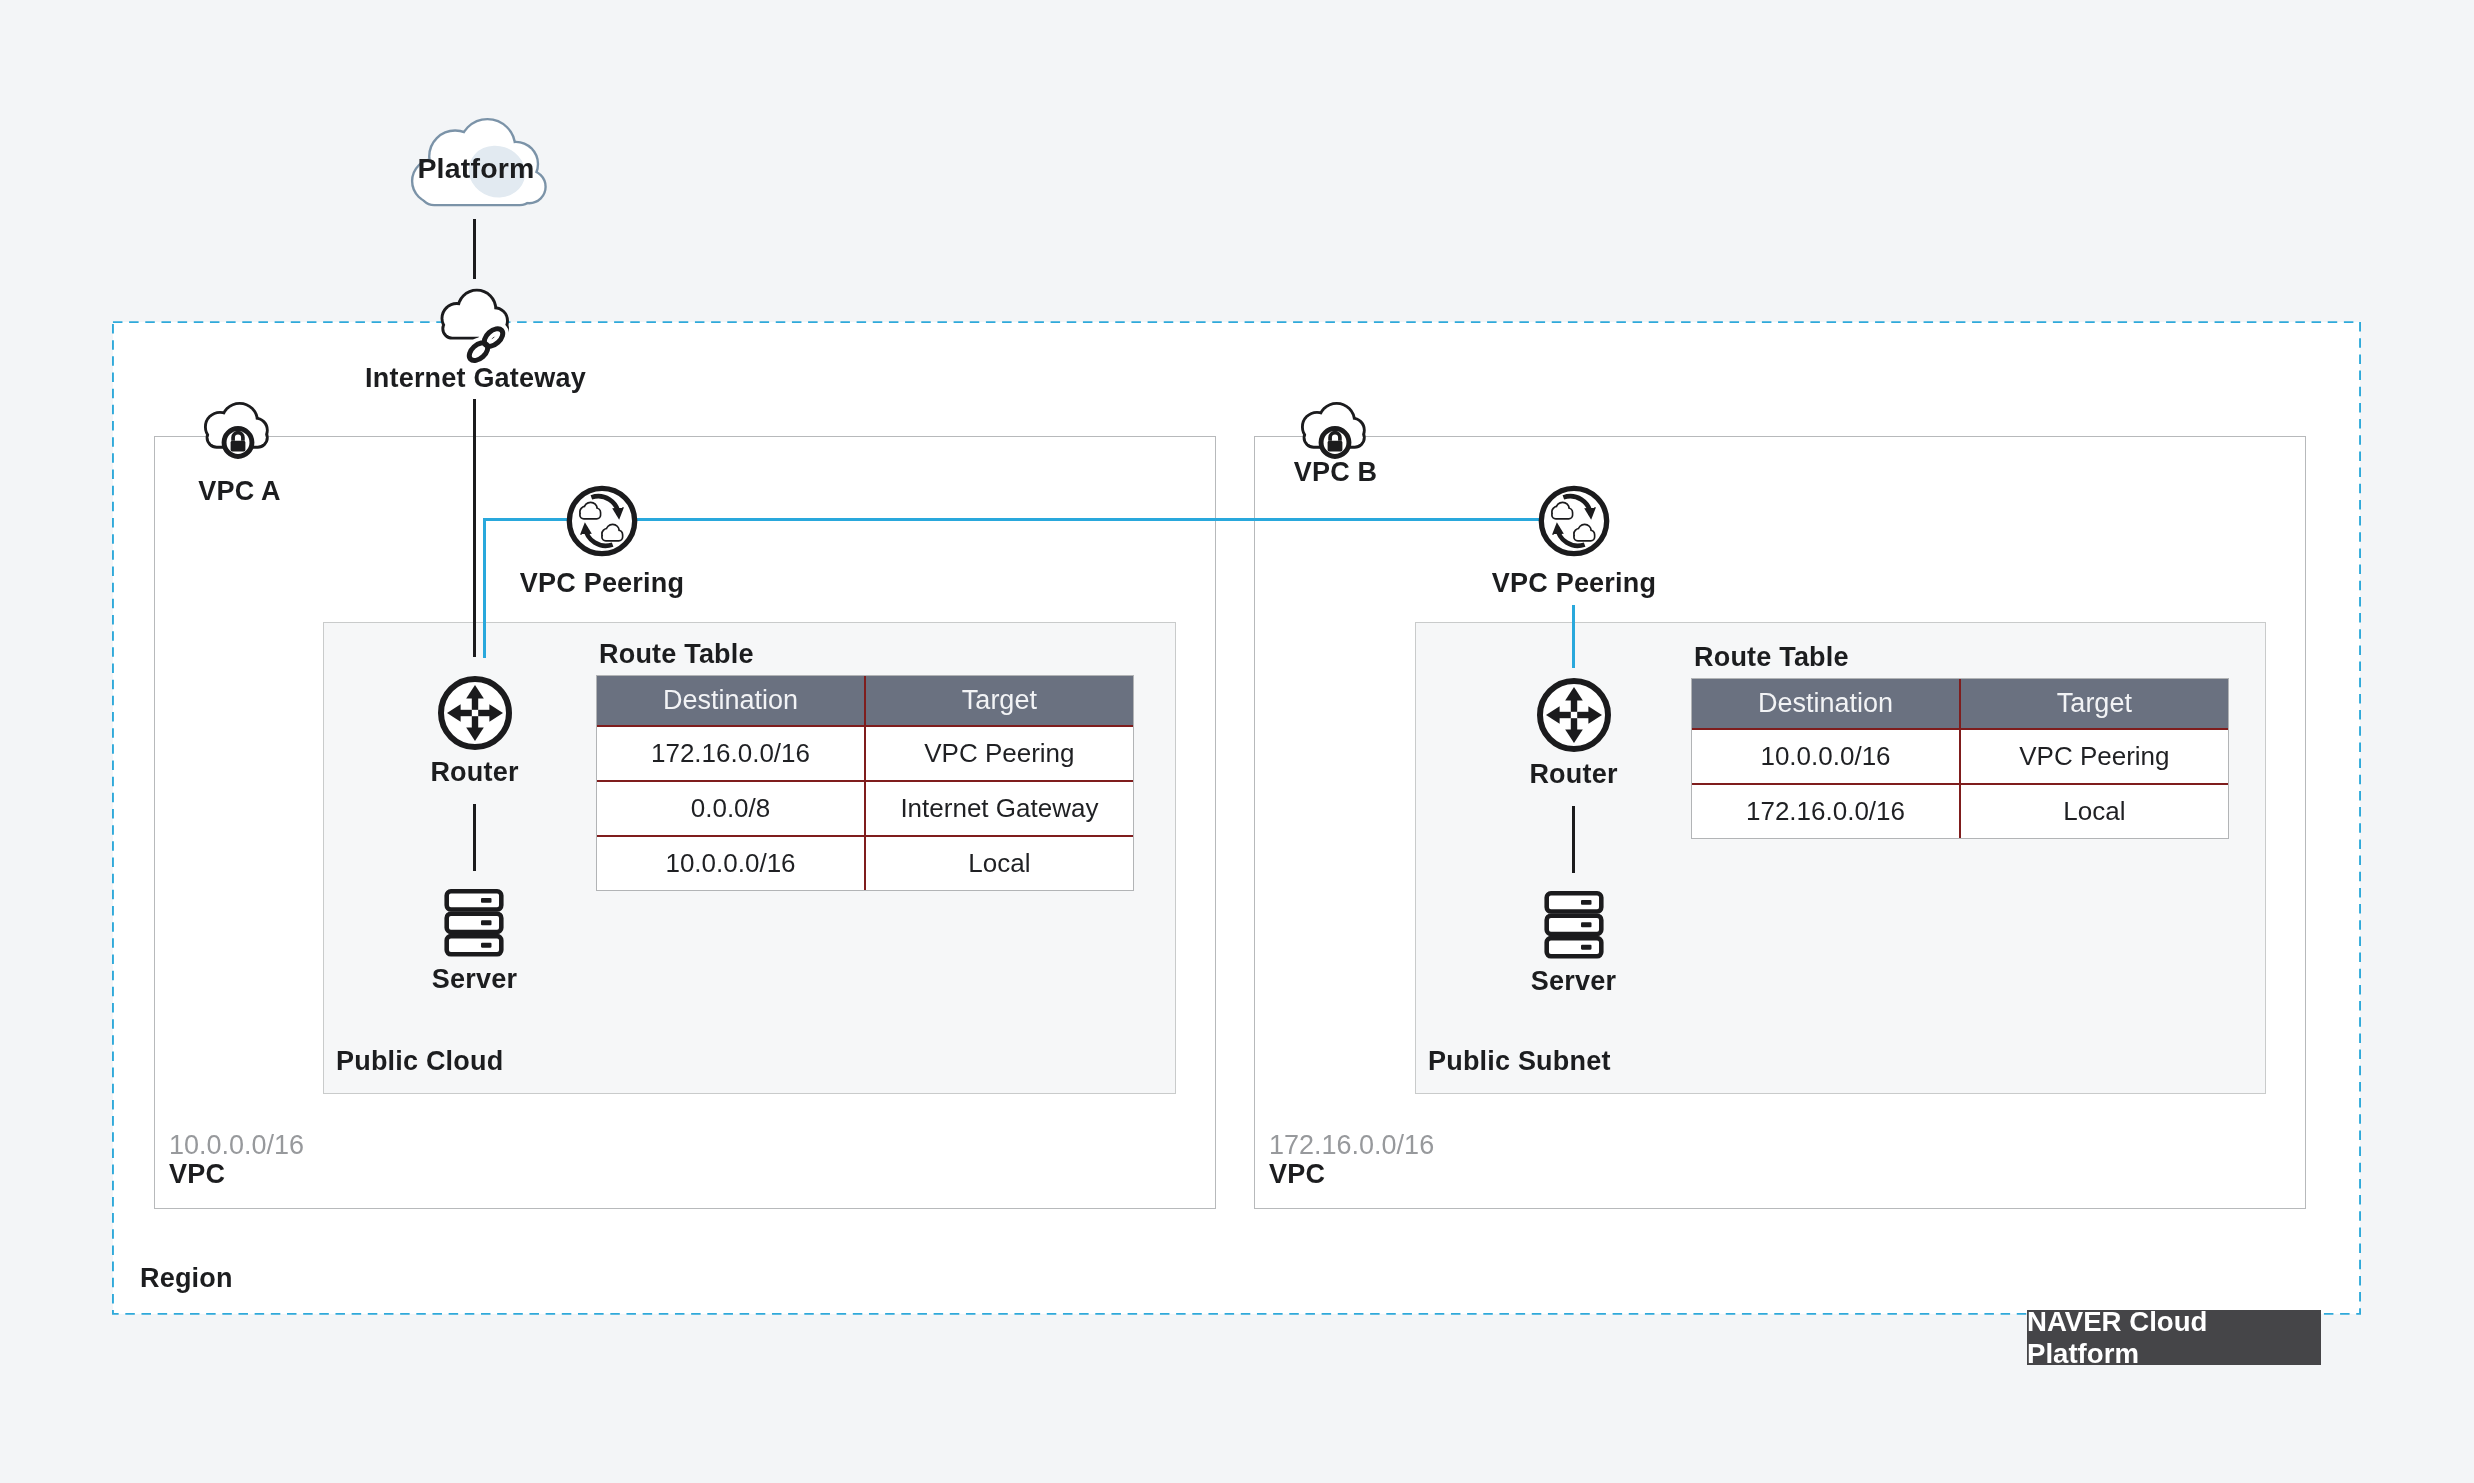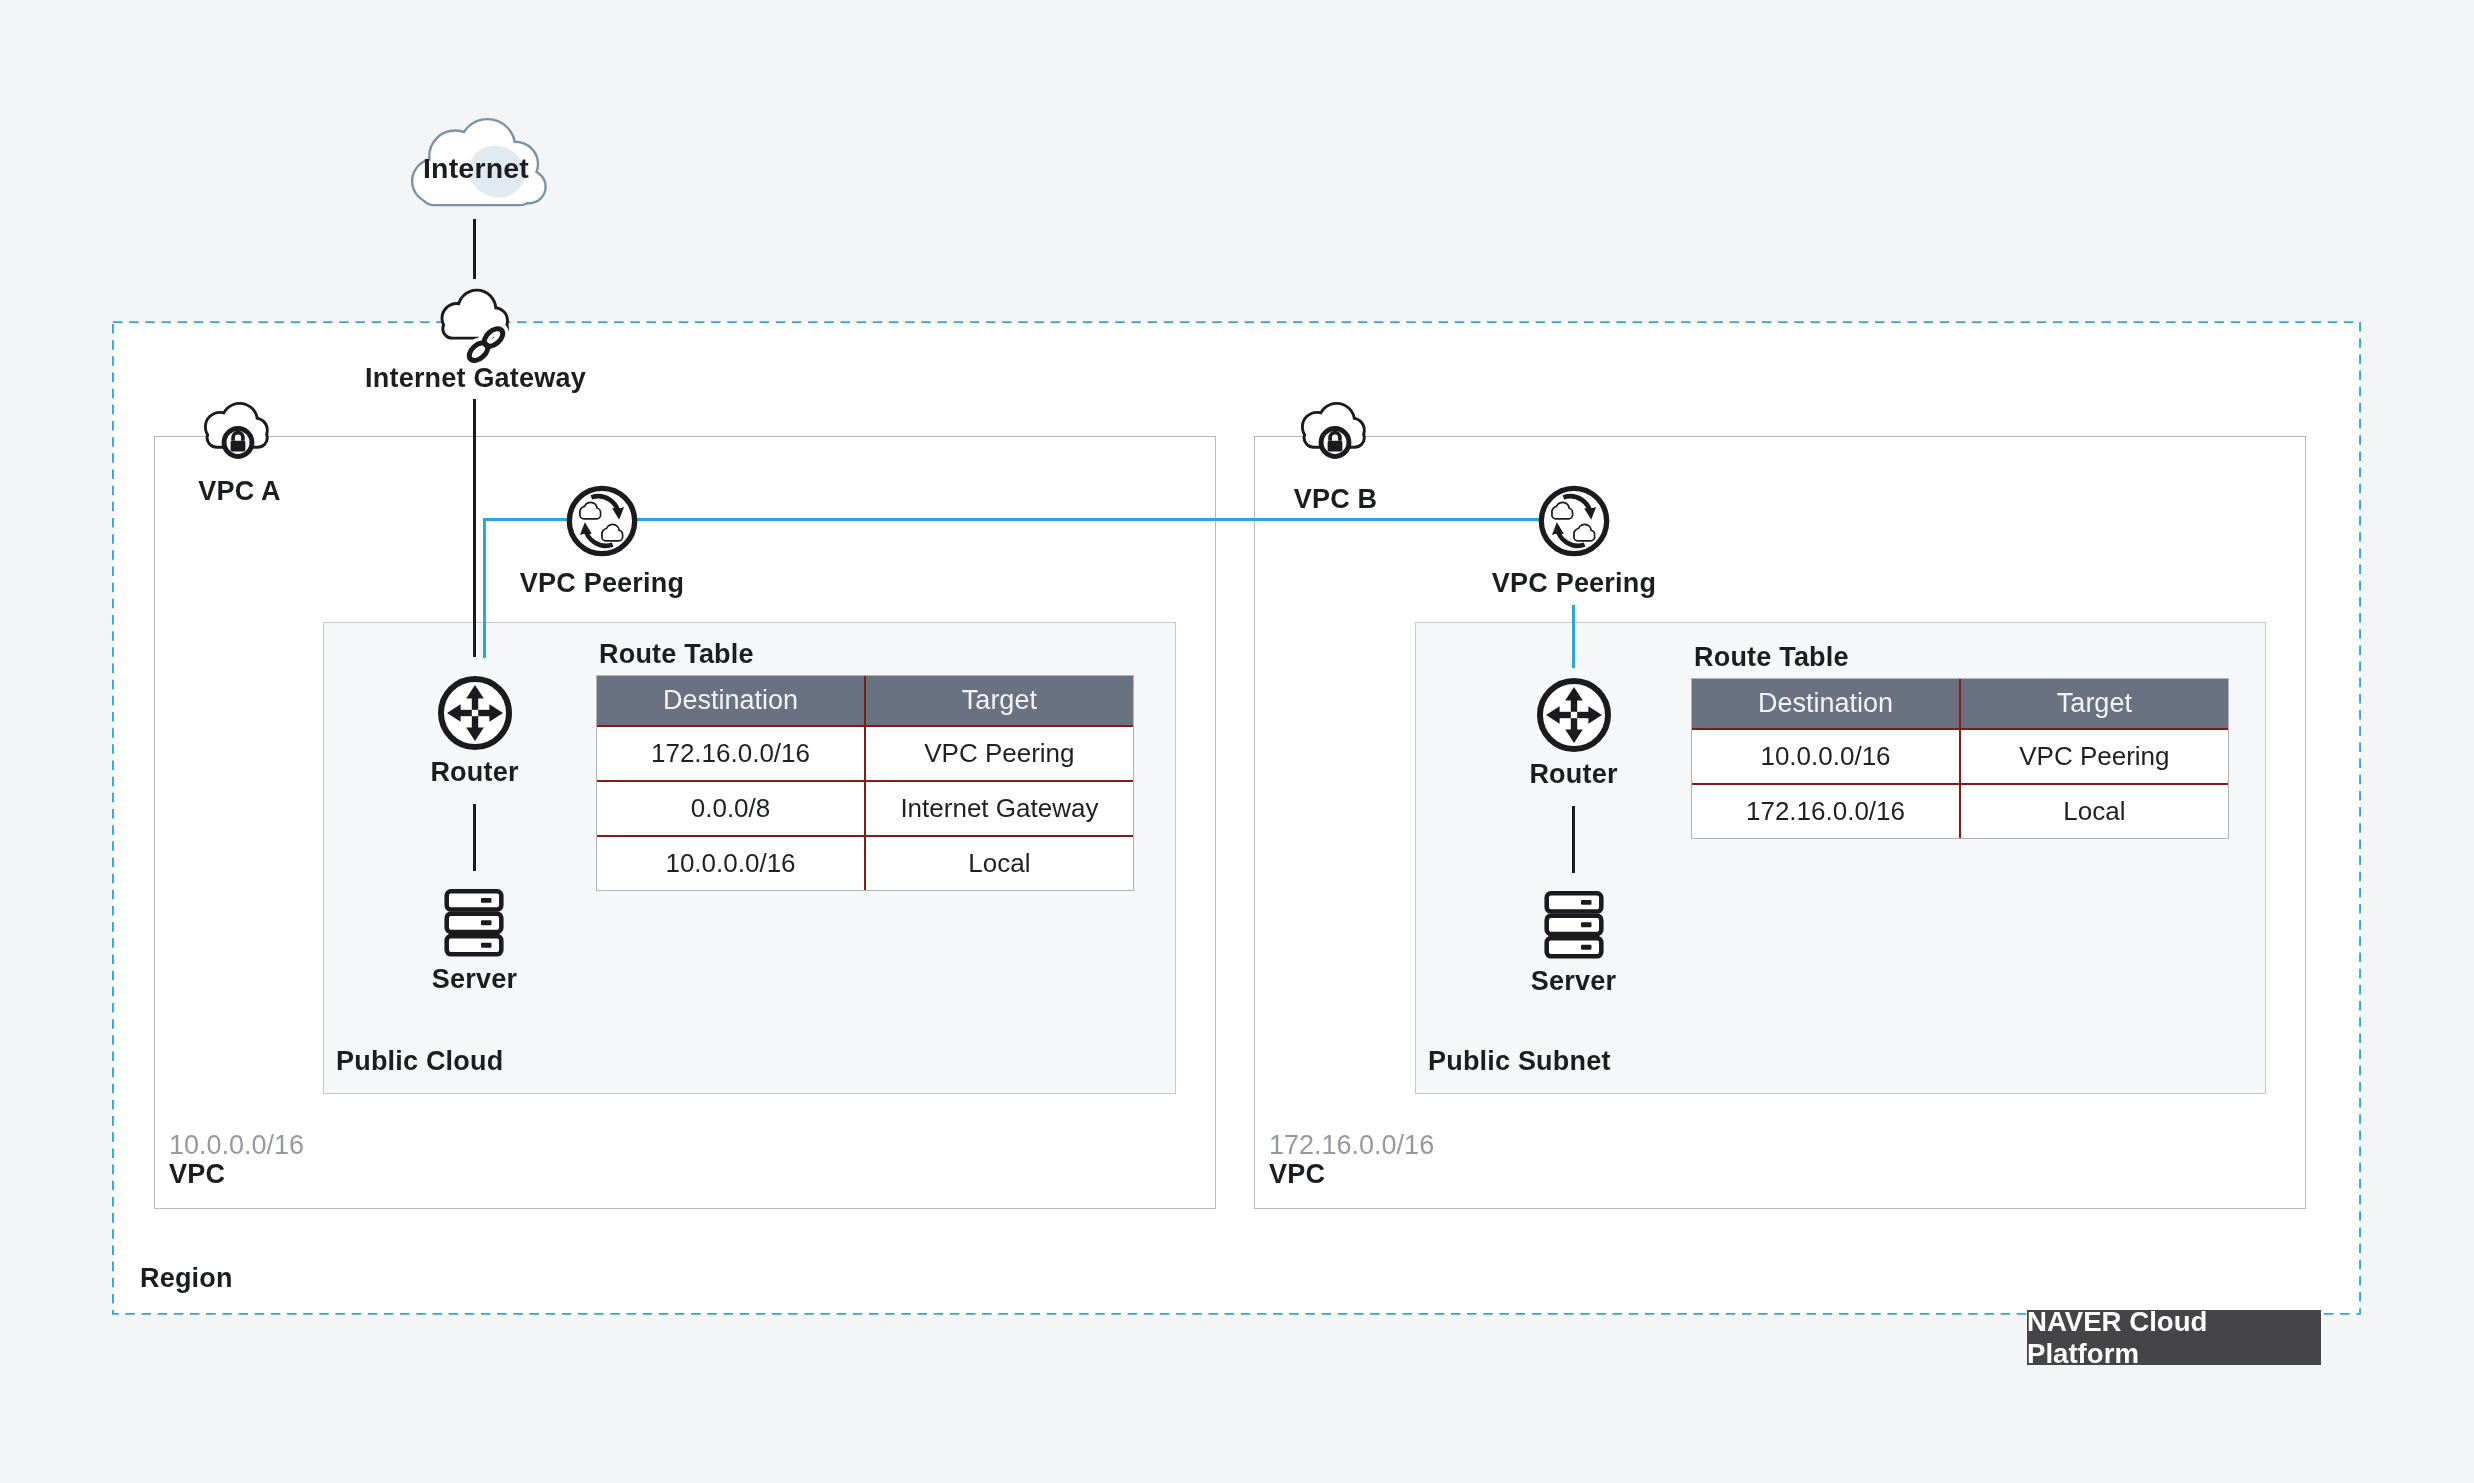--- a/index.html
+++ b/index.html
@@ -189,36 +189,36 @@
     <div class="hc">Target</div>
     <div class="c">10.0.0.0/16</div>
     <div class="c">VPC Peering</div>
     <div class="c">172.16.0.0/16</div>
     <div class="c">Local</div>
   </div>
 
   <svg class="abs" style="left:400px;top:107px" width="152" height="114" viewBox="0 0 160 120">
       <use href="#ic-internet"></use>
     </svg>
-  <div class="lbl" style="left:400px;top:152px;width:152px;font-size:28.5px">Internet</div>
+  <div class="lbl" style="left:400px;top:152px;width:152px;font-size:28.5px">Platform</div>
 
   <svg class="abs" style="left:434px;top:279px" width="84" height="92" viewBox="0 0 88 97">
       <use href="#ic-gateway"></use>
     </svg>
   <div class="lbl" style="left:333px;top:363px;width:285px">Internet Gateway</div>
 
   <svg class="abs" style="left:196px;top:399px" width="84" height="64" viewBox="0 0 88 67">
       <use href="#ic-vpc"></use>
     </svg>
   <div class="lbl" style="left:173px;top:476px;width:133px">VPC A</div>
 
   <svg class="abs" style="left:1293px;top:399px" width="84" height="64" viewBox="0 0 88 67">
       <use href="#ic-vpc"></use>
     </svg>
-  <div class="lbl" style="left:1269px;top:484px;width:133px">VPC B</div>
+  <div class="lbl" style="left:1269px;top:457px;width:133px">VPC B</div>
 
   <svg class="abs" style="left:564px;top:483px" width="76" height="76" viewBox="0 0 80 80">
       <use href="#ic-peering"></use>
     </svg>
   <div class="lbl" style="left:507px;top:568px;width:190px">VPC Peering</div>
 
   <svg class="abs" style="left:1536px;top:483px" width="76" height="76" viewBox="0 0 80 80">
       <use href="#ic-peering"></use>
     </svg>
   <div class="lbl" style="left:1479px;top:568px;width:190px">VPC Peering</div>

